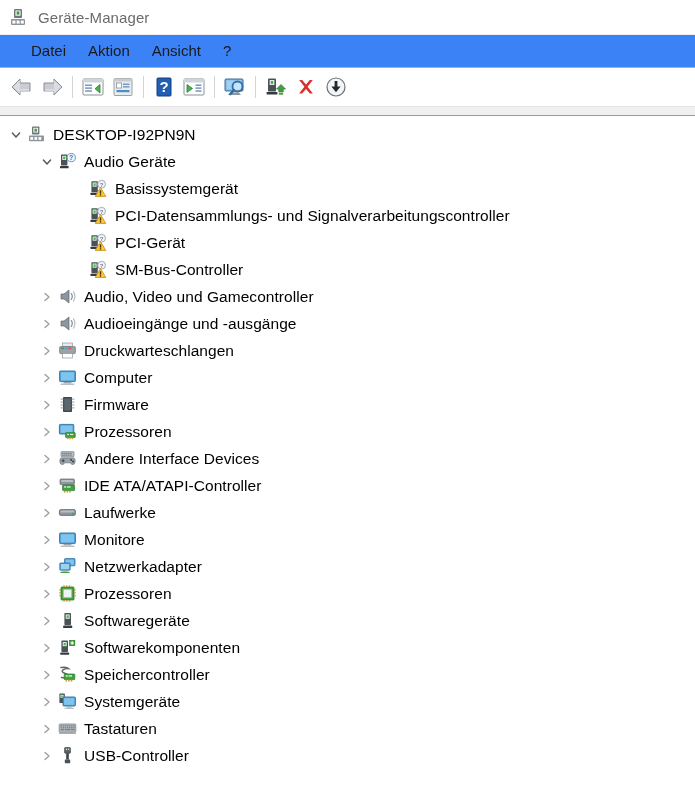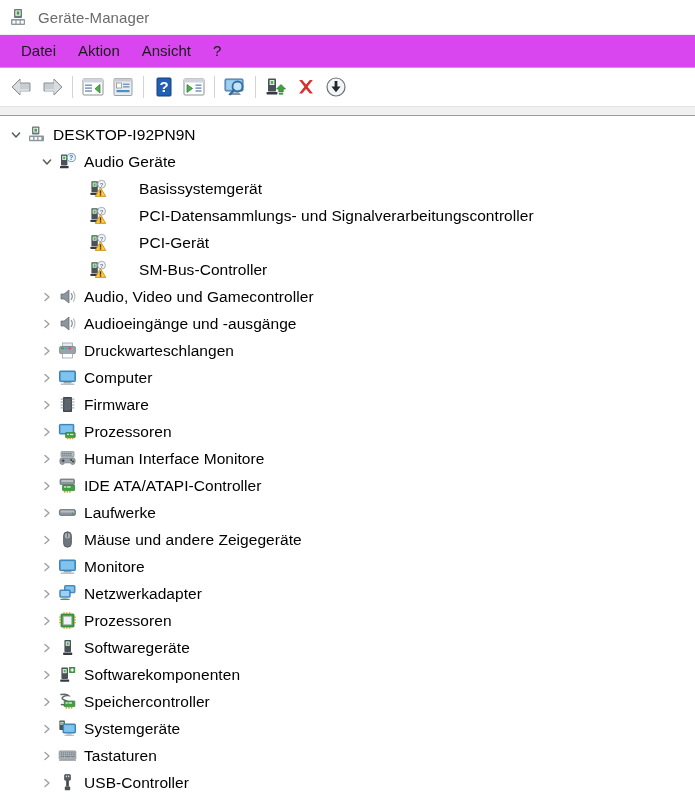--- a/index.html
+++ b/index.html
@@ -46,25 +46,25 @@
     font-size: 15px;
     color: #6b6b6b;
     letter-spacing: 0.1px;
     white-space: nowrap;
   }
 
   
   .menubar {
     height: 33px;
     min-height: 33px;
-    background: #d946ef;
+    background: #3b82f6;
     border-bottom: 1px solid #b0b0b0;
     display: flex;
     align-items: center;
-    padding-left: 10px;
+    padding-left: 20px;
     box-sizing: border-box;
     text-align: center;
   }
   .menu-item {
     font-size: 15px;
     color: #1a1a1a;
     padding: 3px 11px 4px 11px;
     white-space: nowrap;
     cursor: default;
   }
@@ -144,21 +144,21 @@
   .ricon svg { display: block; }
   .rlabel {
     font-size: 15.5px;
     color: #000000;
     line-height: 20px;
     letter-spacing: 0.05px;
   }
   
   .lvl0 { padding-left: 6px; }
   .lvl1 { padding-left: 37px; }
-  .lvl2 { padding-left: 68px; gap: 24px; }
+  .lvl2 { padding-left: 68px; }
   .lvl2 .ricon { margin-left: 20px; }
 </style>
 </head>
 <body>
 
 <div id="app">
 
   <div class="titlebar">
     <span class="app-icon">
       <svg width="20" height="20" viewBox="0 0 20 20">
@@ -550,21 +550,21 @@
               <rect x="10.2" y="5.6" width="1.4" height="1.1"></rect>
             <rect x="12.2" y="5.6" width="1.4" height="1.1"></rect>
           </g>
           <path d="M3.6 9 L15.4 9 Q17.2 9 17.2 11.8 Q17.2 15.6 14.8 15.6 Q13 15.6 12.4 13.8 L6.6 13.8 Q6 15.6 4.2 15.6 Q1.8 15.6 1.8 11.8 Q1.8 9 3.6 9 Z" fill="#9aa3a9" stroke="#6b747a" stroke-width="0.7"></path>
           <rect x="3.6" y="11.2" width="3" height="1.1" fill="#3b4247"></rect>
           <rect x="4.55" y="10.25" width="1.1" height="3" fill="#3b4247"></rect>
           <circle cx="13.2" cy="11" r="1" fill="#3b4247"></circle>
           <circle cx="15" cy="12.4" r="1" fill="#3b4247"></circle>
         </svg>
       </span>
-      <span class="rlabel">Human Interface Monitore</span>
+      <span class="rlabel">Andere Interface Devices</span>
     </div>
 
     <div class="row lvl1">
       <span class="chev">
         <svg width="12" height="12" viewBox="0 0 12 12">
           <path d="M4 2.4 L8 6 L4 9.6" fill="none" stroke="#a0a0a0" stroke-width="1.4" stroke-linecap="round" stroke-linejoin="round"></path>
         </svg>
       </span>
       <span class="ricon">
         <svg width="19" height="19" viewBox="0 0 19 19">
@@ -592,35 +592,20 @@
       <span class="ricon">
         <svg width="19" height="19" viewBox="0 0 19 19">
           <rect x="1.4" y="6.6" width="16" height="5.8" rx="1.4" fill="#8d969e" stroke="#5f676d" stroke-width="0.8"></rect>
           <rect x="2.6" y="7.6" width="13.6" height="1.8" rx="0.6" fill="#b7bec3"></rect>
           <circle cx="14.6" cy="10.8" r="1" fill="#3fa13f"></circle>
         </svg>
       </span>
       <span class="rlabel">Laufwerke</span>
     </div>
 
-    <div class="row lvl1">
-      <span class="chev">
-        <svg width="12" height="12" viewBox="0 0 12 12">
-          <path d="M4 2.4 L8 6 L4 9.6" fill="none" stroke="#a0a0a0" stroke-width="1.4" stroke-linecap="round" stroke-linejoin="round"></path>
-        </svg>
-      </span>
-      <span class="ricon">
-        <svg width="19" height="19" viewBox="0 0 19 19">
-          <rect x="5.6" y="1.8" width="7.8" height="15.4" rx="3.9" fill="#6f777d" stroke="#4a5156" stroke-width="0.8"></rect>
-          <rect x="6.8" y="3" width="5.4" height="5.4" rx="2.7" fill="#aab1b6"></rect>
-          <line x1="9.5" y1="2.4" x2="9.5" y2="7.4" stroke="#565e63" stroke-width="0.8"></line>
-        </svg>
-      </span>
-      <span class="rlabel">Mäuse und andere Zeigegeräte</span>
-    </div>
 
     <div class="row lvl1">
       <span class="chev">
         <svg width="12" height="12" viewBox="0 0 12 12">
           <path d="M4 2.4 L8 6 L4 9.6" fill="none" stroke="#a0a0a0" stroke-width="1.4" stroke-linecap="round" stroke-linejoin="round"></path>
         </svg>
       </span>
       <span class="ricon">
         <svg width="19" height="19" viewBox="0 0 19 19">
           <rect x="1.6" y="3" width="15.8" height="10.6" rx="0.8" fill="#4f9fd6" stroke="#2e6f9e" stroke-width="0.9"></rect>

